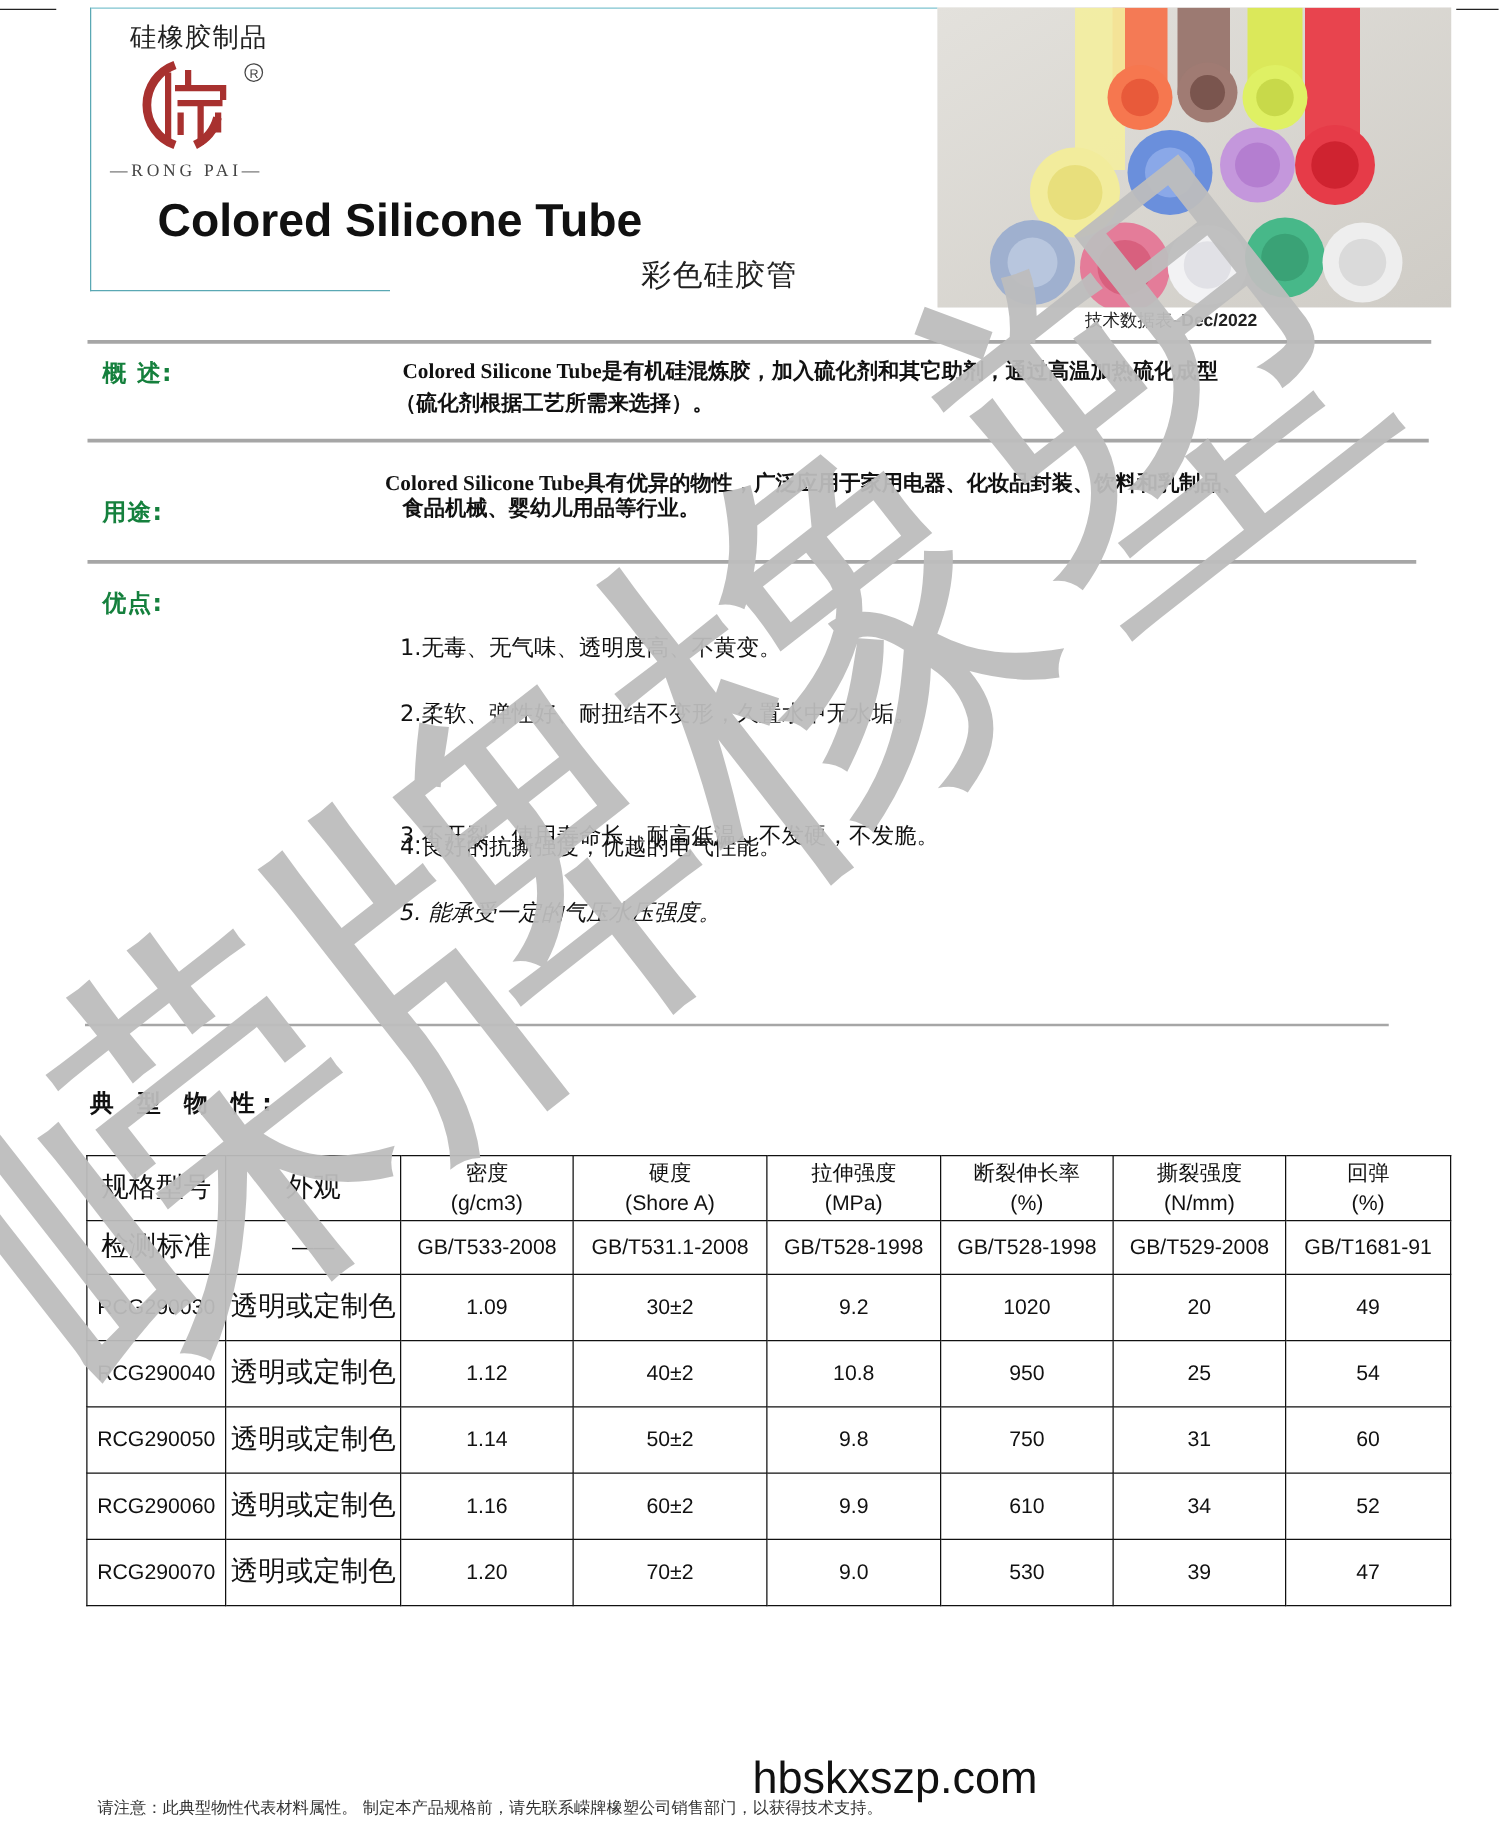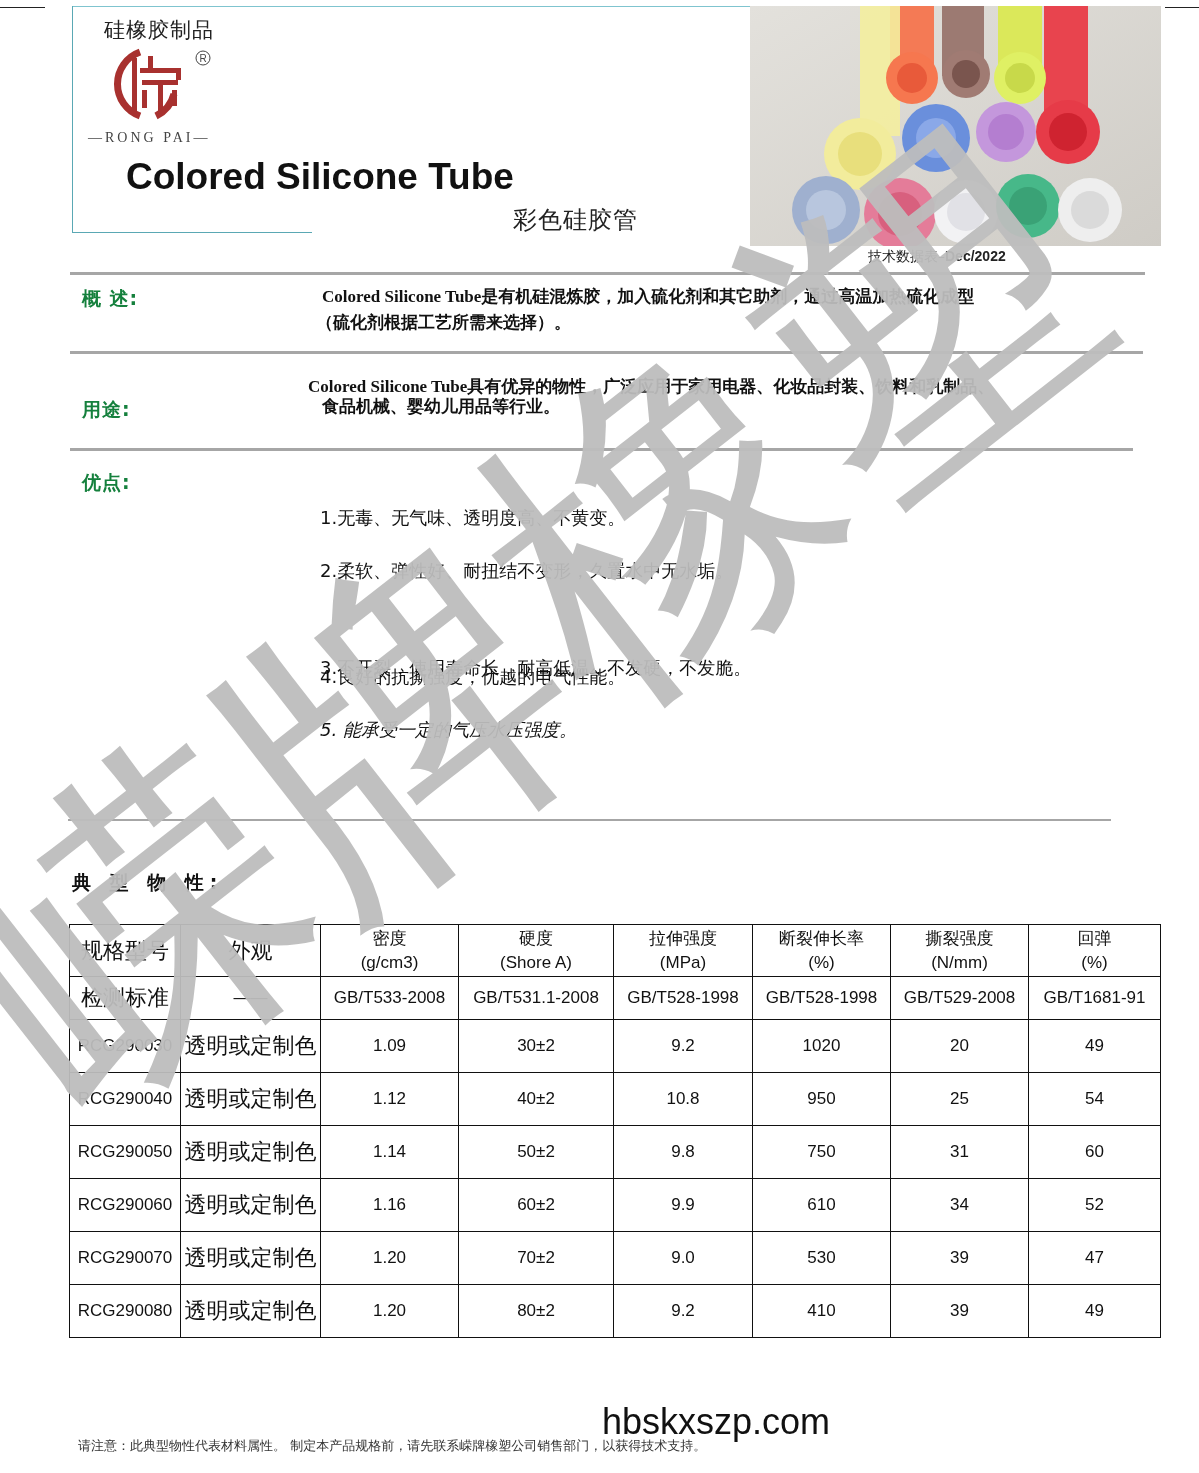--- a/index.html
+++ b/index.html
@@ -253,30 +253,20 @@
   <tr class="data">
     <td>RCG290070</td>
     <td class="cn">透明或定制色</td>
     <td>1.20</td>
     <td>70±2</td>
     <td>9.0</td>
     <td>530</td>
     <td>39</td>
     <td>47</td>
   </tr>
-  <tr class="data">
-    <td>RCG290080</td>
-    <td class="cn">透明或定制色</td>
-    <td>1.20</td>
-    <td>80±2</td>
-    <td>9.2</td>
-    <td>410</td>
-    <td>39</td>
-    <td>49</td>
-  </tr>
 </tbody>
   </table>
 
 <div class="abs footnote">请注意：此典型物性代表材料属性。 制定本产品规格前，请先联系嵘牌橡塑公司销售部门，以获得技术支持。</div>
 <div class="abs site">hbskxszp.com</div>
 
 <div class="abs watermark">
   <svg width="1199" height="1473" viewBox="0 0 1199 1473">
     <text x="0" y="0" transform="translate(80 1120) rotate(-38)" font-size="330" fill="#bdbdbd" fill-opacity="0.95" font-family="DejaVu Sans, sans-serif">嵘牌橡塑</text>
   </svg>

